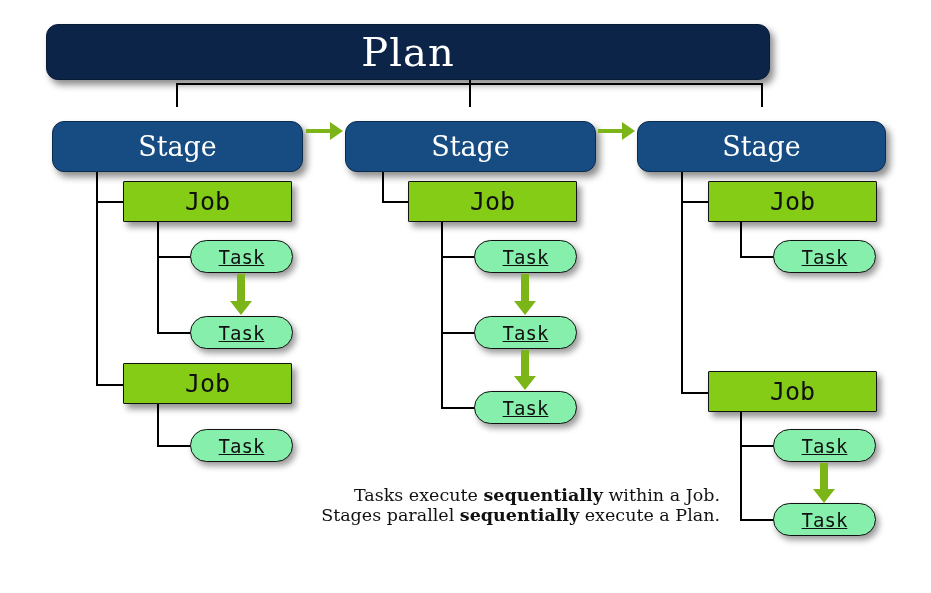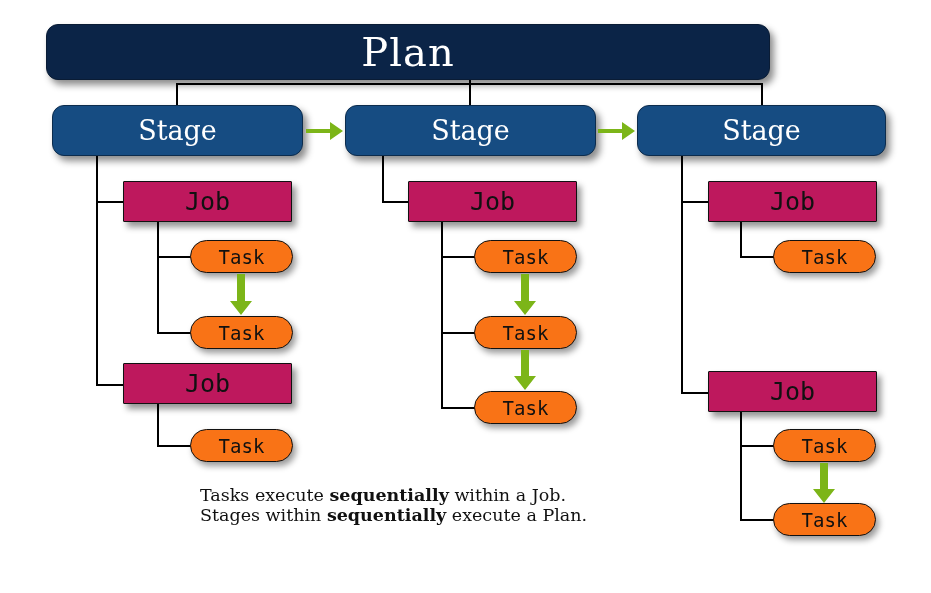--- a/index.html
+++ b/index.html
@@ -47,60 +47,63 @@
   }
 
   .stage-node {
     background: #164c82;
     border: 1px solid #0c2c4d;
     border-radius: 12px;
     color: #ffffff;
     font-family: "DejaVu Serif", serif;
     font-size: 27px;
     box-shadow: 4px 5px 7px rgba(0,0,0,0.45);
+    margin-top: 16px;
   }
 
   .job-node {
-    background: #be185d;
+    background: #84cc16;
     border: 1.5px solid #111111;
     border-radius: 1px;
     color: #111111;
     font-family: "DejaVu Sans Mono", monospace;
     font-size: 25px;
     box-shadow: 4px 5px 6px rgba(0,0,0,0.42);
   }
 
   .task-node {
-    background: #f97316;
+    background: #86efac;
     border: 1.5px solid #111111;
     border-radius: 999px;
     color: #111111;
     font-family: "DejaVu Sans Mono", monospace;
     font-size: 19px;
     box-shadow: 3px 4px 6px rgba(0,0,0,0.40);
+    text-decoration: underline;
   }
 
   
   .arrow {
     position: absolute;
     z-index: 4;
   }
 
   
   .caption {
     position: absolute;
     left: 200px;
     top: 486px;
     width: 520px;
     font-family: "DejaVu Serif", serif;
     font-size: 17.5px;
     line-height: 19.5px;
     color: #111111;
     white-space: nowrap;
     z-index: 5;
+    text-align: right;
   }
   .caption b { font-weight: bold; }
 </style>
 </head>
 <body>
 
 <div id="canvas">
 
   <div class="line-v" style="left:469px; top:76px; height:9px;"></div>
   <div class="line-h" style="left:176px; top:83px; width:587px;"></div>
@@ -216,17 +219,17 @@
   </svg>
   <div class="node task-node" style="left:773px; top:503px; width:103px; height:33px;">
     <span>Task</span>
   </div>
 
   <div class="caption">
     <div>
       <span>Tasks execute </span><b>sequentially</b><span> within a Job.</span>
     </div>
     <div>
-      <span>Stages within </span><b>sequentially</b><span> execute a Plan.</span>
+      <span>Stages parallel </span><b>sequentially</b><span> execute a Plan.</span>
     </div>
   </div>
 
 </div>
 
 </body></html>

